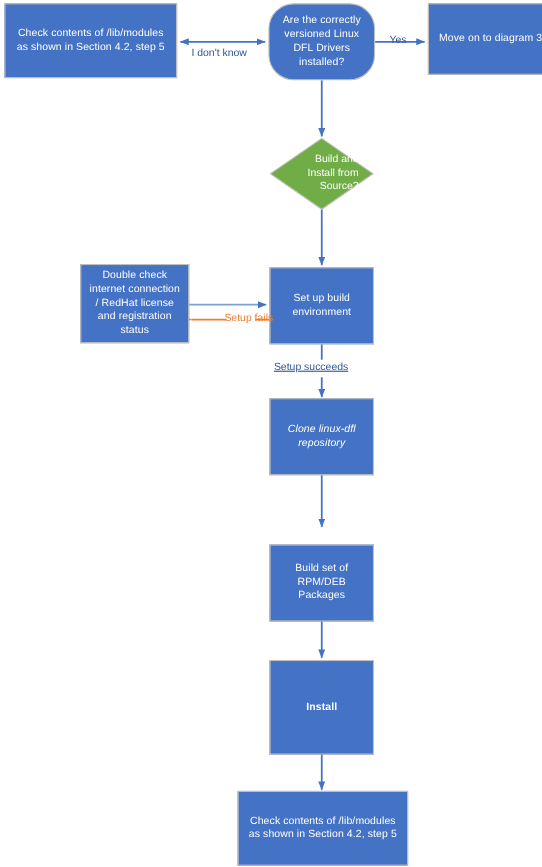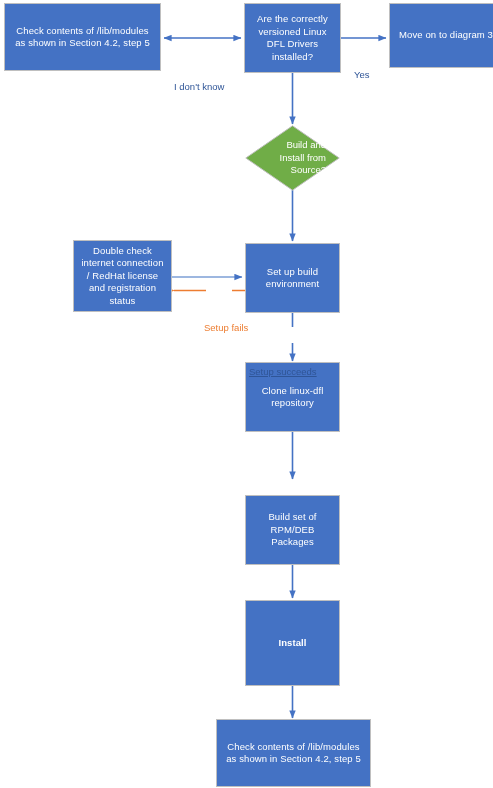--- a/index.html
+++ b/index.html
@@ -64,21 +64,20 @@
     box-sizing: border-box;
     user-select: none;
   }
   .edge-label {
     position: absolute;
     font-size: 9.5px;
     line-height: 12px;
     color: #2F5597;
     white-space: nowrap;
     user-select: none;
-    margin-top: 38px;
   }
   .edge-label.alt {
     color: #ED7D31;
   }
   svg.edges {
     position: absolute;
     left: 0;
     top: 0;
     width: 493px;
     height: 788px;
@@ -141,36 +140,36 @@
       <line x1="292.5" y1="550" x2="292.5" y2="598" stroke="#4472C4" stroke-width="1.6" marker-end="url(#arrowBlue)"></line>
     </g>
 
     <g>
       <line x1="292.5" y1="670" x2="292.5" y2="718" stroke="#4472C4" stroke-width="1.6" marker-end="url(#arrowBlue)"></line>
     </g>
   </svg>
 
   <div class="node process" style="left:4px; top:3px; width:157px; height:68px;">Check contents of /lib/modules as shown in Section 4.2, step 5</div>
 
-  <div class="node process" style="left:244px; top:3px; width:97px; height:70px;">Are the correctly versioned Linux DFL Drivers installed?</div>
+  <div class="node process" style="left:244px; top:3px; width:97px; height:70px;border-radius:23px;">Are the correctly versioned Linux DFL Drivers installed?</div>
 
   <div class="node process" style="left:389px; top:3px; width:114px; height:65px;">Move on to diagram 3</div>
 
   <div class="diamond-wrap" style="left:245px; top:125px; width:95px; height:66px;">
     <svg class="diamond-shape" viewBox="0 0 95 66" preserveAspectRatio="none" xmlns="http://www.w3.org/2000/svg">
       <polygon points="47.5,0.8 94.2,33 47.5,65.2 0.8,33" fill="#70AD47" stroke="#BFBFBF" stroke-width="1"></polygon>
     </svg>
     <div class="diamond-label">Build and Install from Source?</div>
   </div>
 
   <div class="node process" style="left:73px; top:240px; width:99px; height:72px;">Double check internet connection / RedHat license and registration status</div>
 
   <div class="node process" style="left:245px; top:243px; width:95px; height:70px;">Set up build environment</div>
 
-  <div class="node process" style="left:245px; top:362px; width:95px; height:70px;">Clone linux-dfl repository</div>
+  <div class="node process" style="left:245px; top:362px; width:95px; height:70px;font-style:italic;">Clone linux-dfl repository</div>
 
   <div class="node process" style="left:245px; top:480px; width:95px; height:70px;margin-top:15px;">Build set of RPM/DEB Packages</div>
 
   <div class="node process" style="left:245px; top:600px; width:95px; height:86px;font-weight:bold;">Install</div>
 
   <div class="node process" style="left:216px; top:719px; width:155px; height:68px;">Check contents of /lib/modules as shown in Section 4.2, step 5</div>
 
   <div class="edge-label" style="left:174px; top:43px;">I don't know</div>
 
   <div class="edge-label" style="left:354px; top:31px;">Yes</div>

